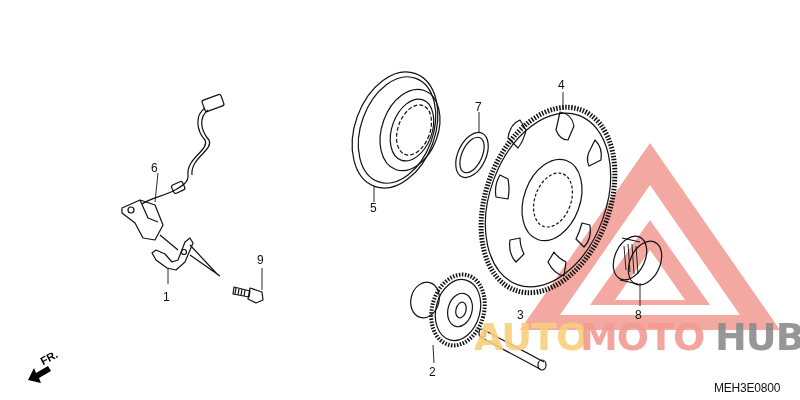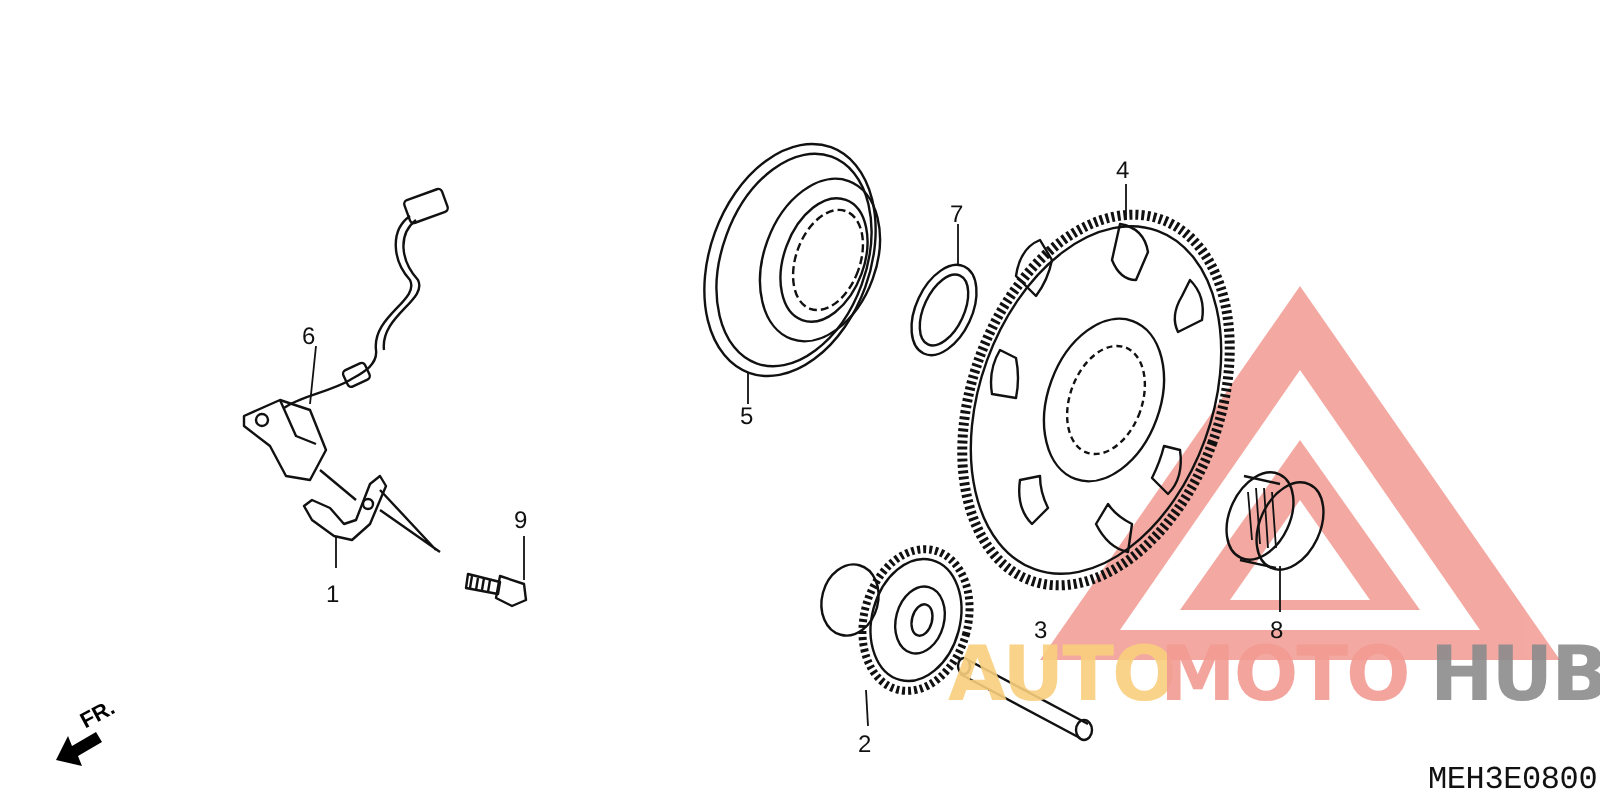--- a/index.html
+++ b/index.html
@@ -1,19 +1,19 @@
 <!DOCTYPE html>
 <html><head>
 <meta charset="utf-8">
 <style>
   html, body { margin:0; padding:0; background:#ffffff; }
   body { width:800px; height:400px; position:relative; overflow:hidden; font-family:"Liberation Sans", sans-serif; }
   #diagram { position:absolute; left:0; top:0; width:800px; height:400px; }
   .callout { position:absolute; font-family:"Liberation Sans", sans-serif; font-size:12px; color:#111; line-height:12px; }
-  .code { position:absolute; font-family:Liberation Mono, monospace; font-size:16px; color:#111; letter-spacing:-0.2px;text-align:center; }
+  .code { position:absolute; font-family:Liberation Sans, sans-serif; font-size:12px; color:#111; letter-spacing:-0.2px;text-align:center; }
   .fr { position:absolute; font-family:"Liberation Sans", sans-serif; font-weight:bold; font-size:11px; color:#000; transform:rotate(-28deg); transform-origin:left bottom; }
   .wm { position:absolute; font-family:"DejaVu Sans", sans-serif; font-weight:bold; font-size:38px; line-height:38px; letter-spacing:-1px; }
 </style>
 </head>
 <body>
 
 <svg id="diagram" viewBox="0 0 800 400" xmlns="http://www.w3.org/2000/svg">
 
   <g opacity="0.85">
     <polygon points="650,143 520,330 780,330" fill="#f29b92"></polygon>

